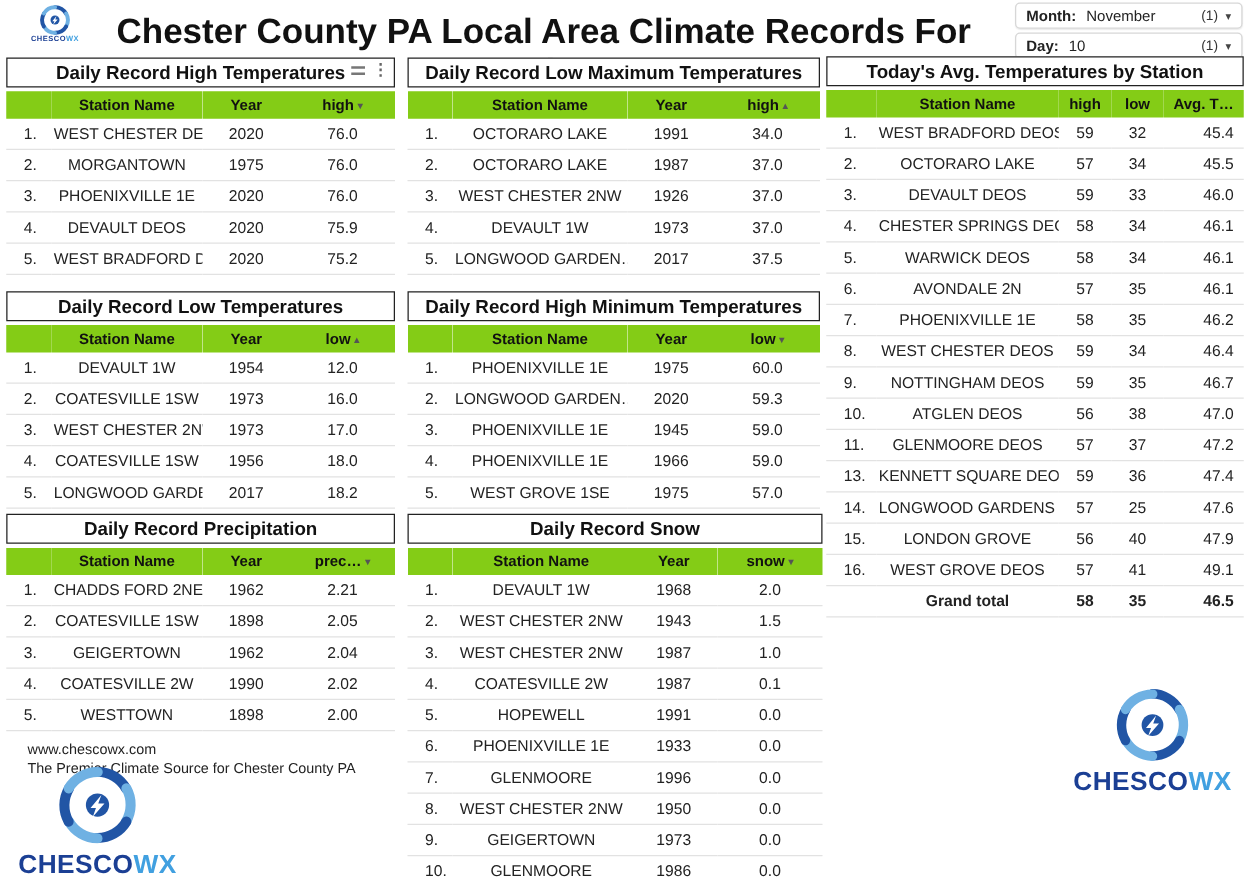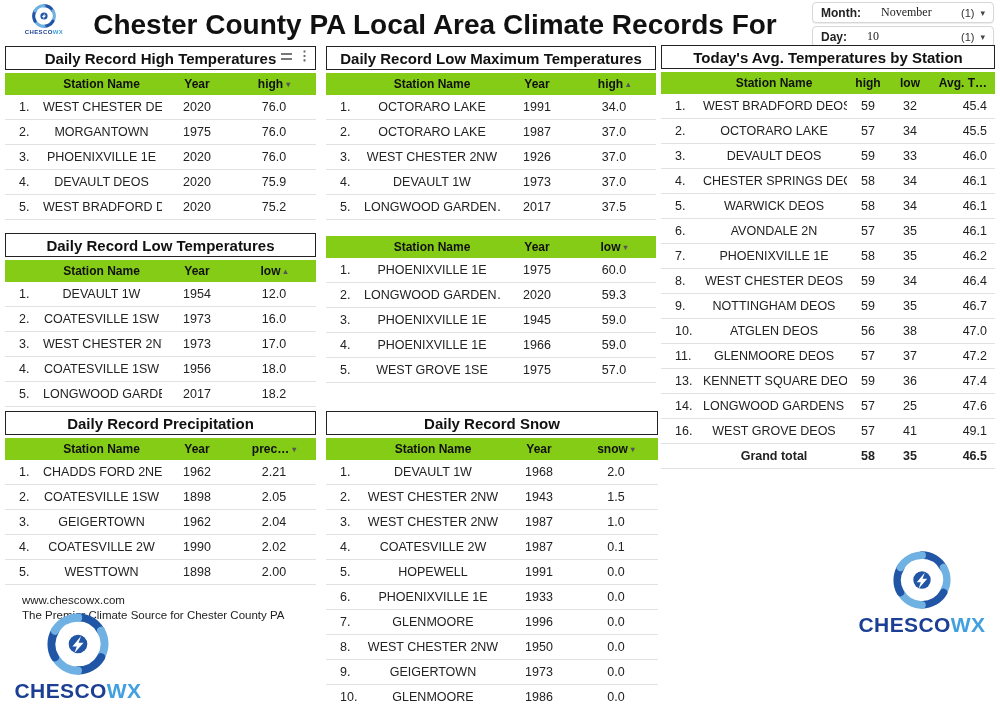--- a/index.html
+++ b/index.html
@@ -14,22 +14,22 @@
   .mini-logo svg { display:block; margin:0 auto; }
   .brandtext { font-weight:800; letter-spacing:.4px; color:#1b3f94; }
   .brandtext .wx { color:#41a0e0; }
   .mini-logo .brandtext { font-size:6px; margin-top:1px; }
 
   .filter-box { position:absolute; right:6px; width:182px; height:21px; background:#fff;
                 border:1px solid #d7d7d7; border-radius:4px; box-shadow:0 1px 1px rgba(0,0,0,.08);
                 display:flex; align-items:center; padding:0 8px; font-size:12px; color:#222; cursor:pointer; }
   .filter-month { top:2px; }
   .filter-day { top:26px; }
-  .f-label { font-weight:700; margin-right:20px; }
-  .f-value { flex:0 0 auto;font-family:Liberation Serif, serif; }
+  .f-label { font-weight:700; margin-right:8px; }
+  .f-value { flex:0 0 auto; }
   .f-count { margin-left:auto; font-size:11px; color:#333; }
   .f-arrow { margin-left:6px; font-size:9px; color:#444; }
 
   
   .panel { position:absolute; background:#fff; }
   .panel-title { position:relative; height:24px; border:1.5px solid #222; background:#fff;
                  display:flex; align-items:center; justify-content:center;
                  font-size:15px; font-weight:700; color:#111; white-space:nowrap; overflow:hidden; }
   .title-tools { position:absolute; right:4px; top:4px; display:flex; align-items:center; gap:6px; }
   .filter-lines { width:11px; height:7px; border-top:2px solid #777; border-bottom:2px solid #777; display:inline-block; cursor:pointer; }
@@ -305,20 +305,27 @@
             <td class="c-avg">47.4</td>
           </tr>
           <tr>
             <td class="c-rank">14.</td>
             <td class="c-station">LONGWOOD GARDENS DEOS</td>
             <td class="c-high">57</td>
             <td class="c-low">25</td>
             <td class="c-avg">47.6</td>
           </tr>
           <tr>
+            <td class="c-rank">15.</td>
+            <td class="c-station">LONDON GROVE</td>
+            <td class="c-high">56</td>
+            <td class="c-low">40</td>
+            <td class="c-avg">47.9</td>
+          </tr>
+          <tr>
             <td class="c-rank">16.</td>
             <td class="c-station">WEST GROVE DEOS</td>
             <td class="c-high">57</td>
             <td class="c-low">41</td>
             <td class="c-avg">49.1</td>
           </tr>
         </tbody>
       <tbody>
         <tr class="total-row">
           <td class="c-rank"></td>
@@ -373,20 +380,23 @@
             <td class="c-rank">5.</td>
             <td class="c-station">LONGWOOD GARDENS …</td>
             <td class="c-year">2017</td>
             <td class="c-value">18.2</td>
           </tr>
         </tbody>
     </table>
   </div>
 
   <div class="panel p-highmin">
+    <div class="panel-title">
+        <span>Daily Record High Minimum Temperatures</span>
+      </div>
     <table class="dt">
       <thead>
           <tr>
         <th class="c-rank"></th>
         <th class="c-station">Station Name</th>
         <th class="c-year">Year</th>
         <th class="c-value"><span>low</span><span class="sort">▾</span></th>
       </tr>
         </thead>
       <tbody>

